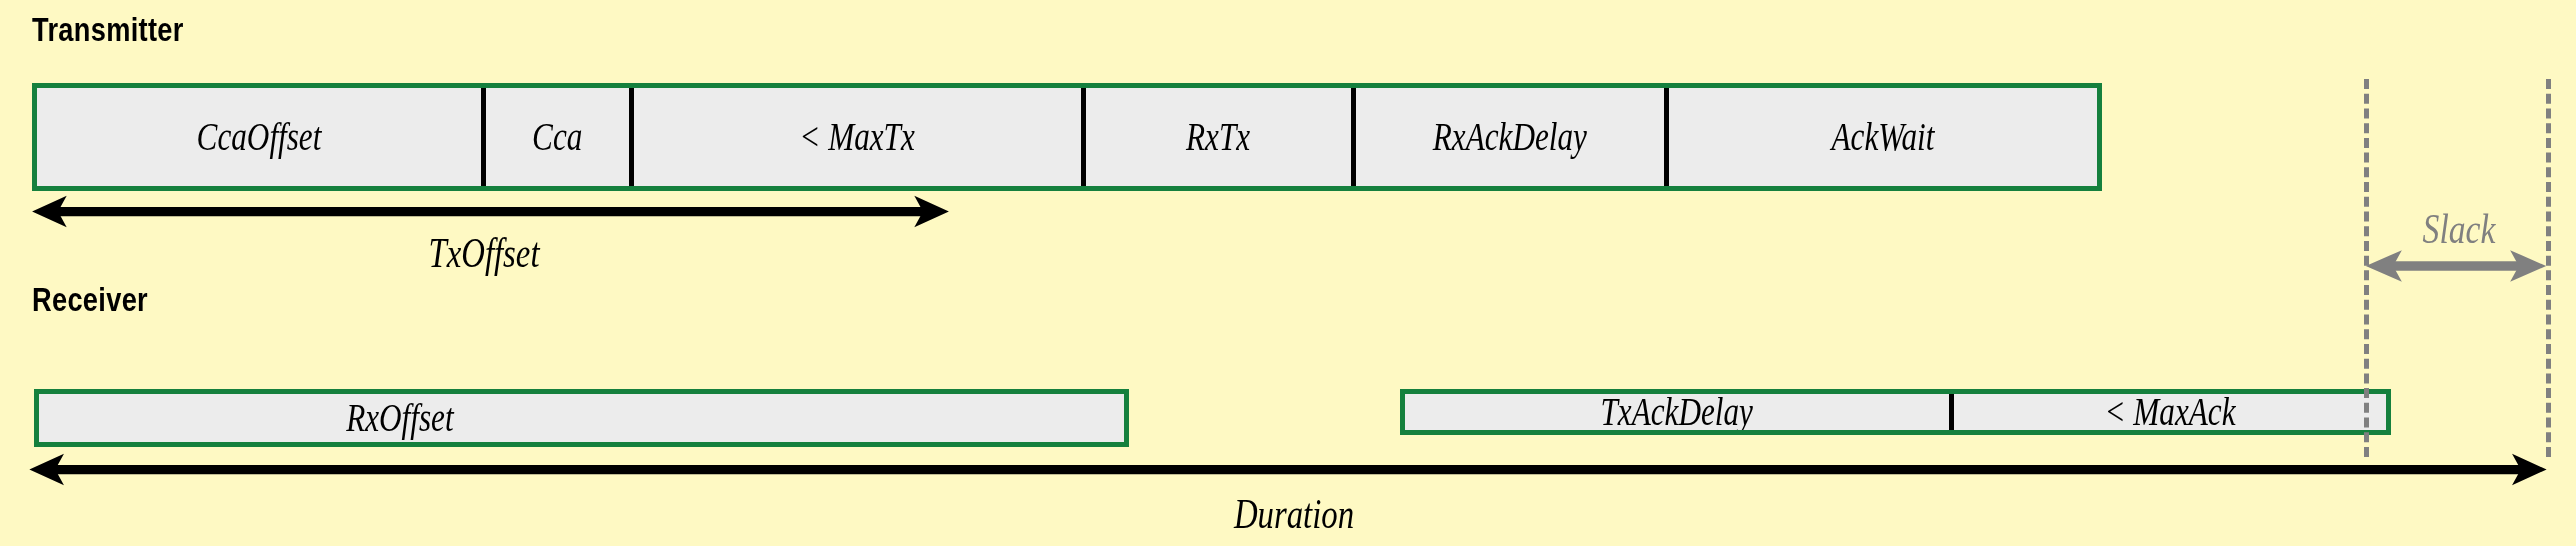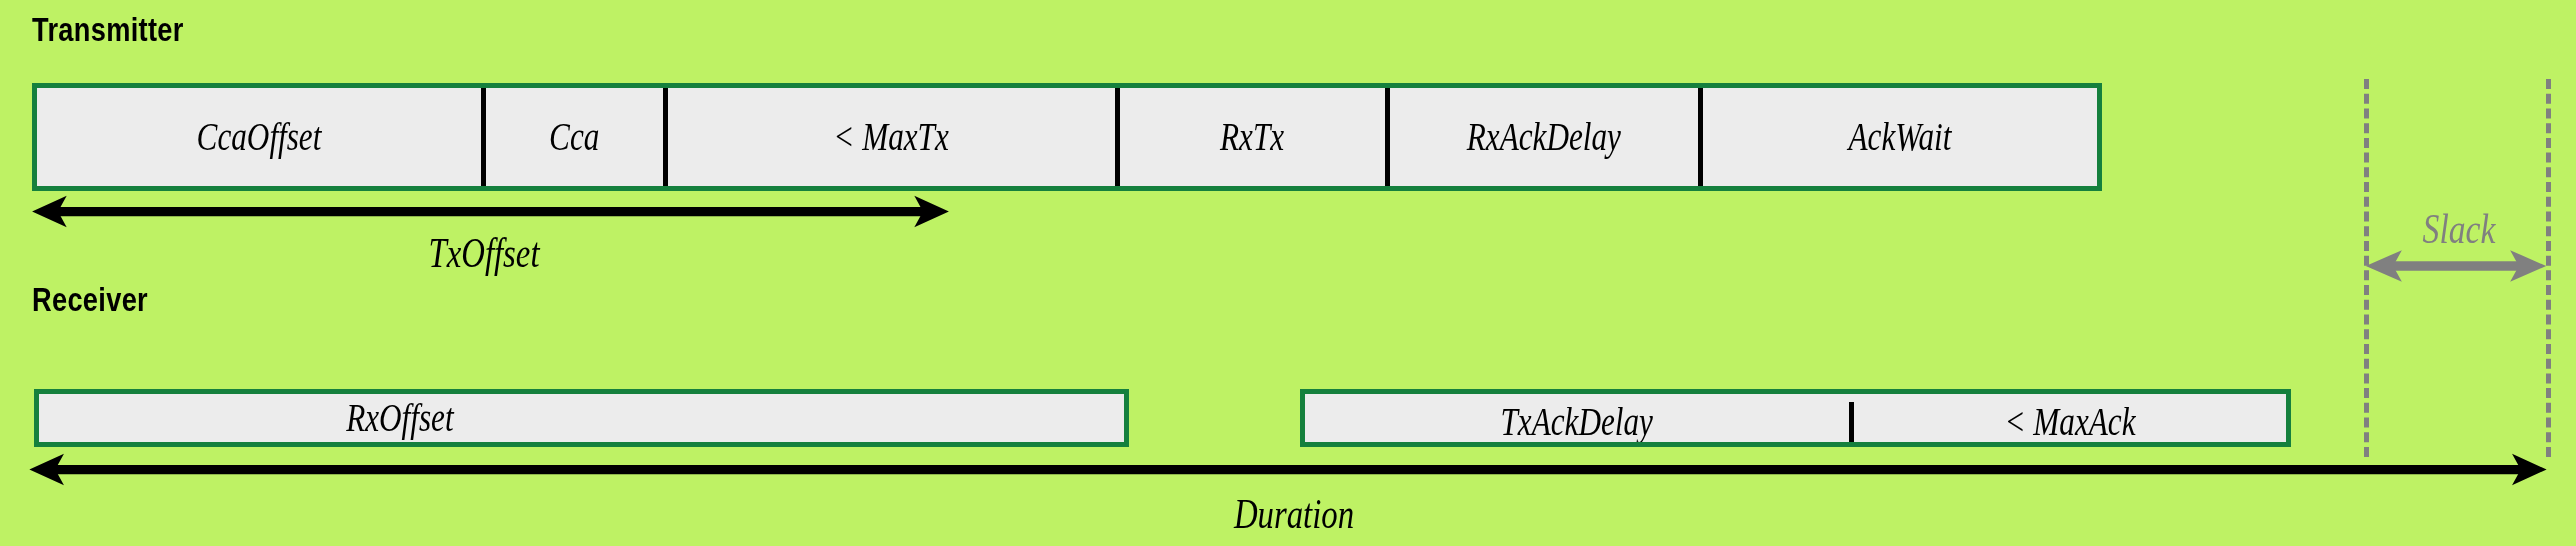--- a/index.html
+++ b/index.html
@@ -4,21 +4,21 @@
 <style>
   html, body {
     margin: 0;
     padding: 0;
     background: #ffffff;
   }
   #canvas {
     position: relative;
     width: 2576px;
     height: 547px;
-    background: #bef264;
+    background: #fef9c3;
     overflow: hidden;
     font-family: "Liberation Sans", sans-serif;
   }
 
   
   .row-label {
     position: absolute;
     font-family: "Liberation Sans", sans-serif;
     font-weight: 700;
     font-size: 34px;
@@ -93,21 +93,21 @@
 <body>
 
 <div id="canvas">
 
   <div class="row-label" id="tx-label">Transmitter</div>
 
   <div class="band" id="tx-band" style="left:32px; top:83px; width:2070px; height:108px;">
     <div class="seg" style="width:444px;">
       <span class="seg-text">CcaOffset</span>
     </div>
-    <div class="seg" style="width:182px;">
+    <div class="seg" style="width:148px;">
       <span class="seg-text">Cca</span>
     </div>
     <div class="seg" style="width:452px;">
       <span class="seg-text">&lt; MaxTx</span>
     </div>
     <div class="seg" style="width:270px;">
       <span class="seg-text">RxTx</span>
     </div>
     <div class="seg" style="width:313px;">
       <span class="seg-text">RxAckDelay</span>
@@ -125,21 +125,21 @@
   <div class="arrow-label" style="left:484px; top:232px;">TxOffset</div>
 
   <div class="row-label" id="rx-label">Receiver</div>
 
   <div class="band" id="rx-band-1" style="left:34px; top:389px; width:1095px; height:58px;">
     <div class="seg" style="width:721px;border-radius:11px;">
       <span class="seg-text">RxOffset</span>
     </div>
   </div>
 
-  <div class="band" id="rx-band-2" style="left:1300px; top:389px; width:991px; height:58px;align-items:flex-end;">
+  <div class="band" id="rx-band-2" style="left:1400px; top:389px; width:991px; height:46px;">
     <div class="seg" style="width:544px;">
       <span class="seg-text">TxAckDelay</span>
     </div>
     <div class="seg" style="flex:1;">
       <span class="seg-text">&lt; MaxAck</span>
     </div>
   </div>
 
   <div class="dash-line" style="left:2364px; top:79px; height:378px;"></div>
   <div class="dash-line" style="left:2546px; top:79px; height:378px;"></div>

